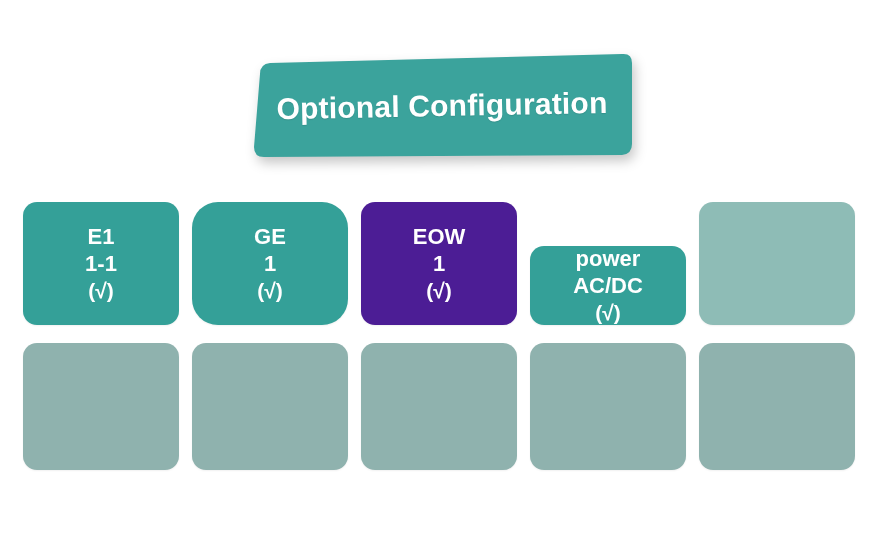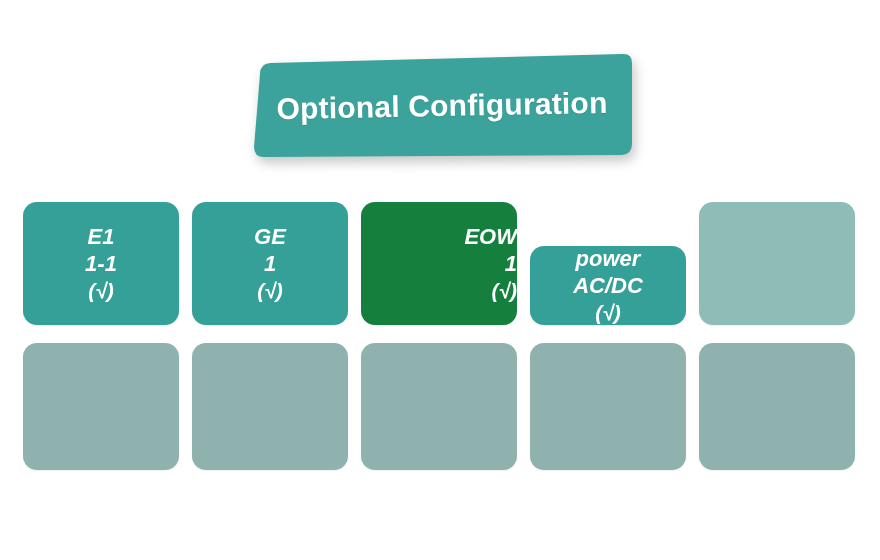--- a/index.html
+++ b/index.html
@@ -58,21 +58,20 @@
     text-shadow: 0 1px 1px rgba(0,0,0,0.10);
     pointer-events: none;
   }
 
   
   .grid {
     position: absolute;
     left: 23px;
     top: 202px;
     width: 834px;
-    font-style: italic;
   }
   .grid-row {
     display: flex;
     gap: 13px;
   }
   .grid-row.row-1 { height: 123px; }
   .grid-row.row-2 { height: 127px; margin-top: 18px; }
 
   .card {
     width: 156px;
@@ -117,27 +116,27 @@
   <div class="grid">
 
     <div class="grid-row row-1">
 
       <div class="card filled" style="background: rgb(52, 160, 152);">
         <div class="card-line">E1</div>
         <div class="card-line">1-1</div>
         <div class="card-line check">(√)</div>
       </div>
 
-      <div class="card filled" style="background: rgb(52, 160, 152);">
+      <div class="card filled" style="background: rgb(52, 160, 152); border-radius: 26px;">
         <div class="card-line">GE</div>
         <div class="card-line">1</div>
         <div class="card-line check">(√)</div>
       </div>
 
-      <div class="card filled" style="background: #15803d; align-items: flex-end;">
+      <div class="card filled" style="background: #4c1d95;">
         <div class="card-line">EOW</div>
         <div class="card-line">1</div>
         <div class="card-line check">(√)</div>
       </div>
 
       <div class="card filled" style="background: rgb(52, 160, 152); margin-top: 44px;">
         <div class="card-line">power</div>
         <div class="card-line">AC/DC</div>
         <div class="card-line check">(√)</div>
       </div>

